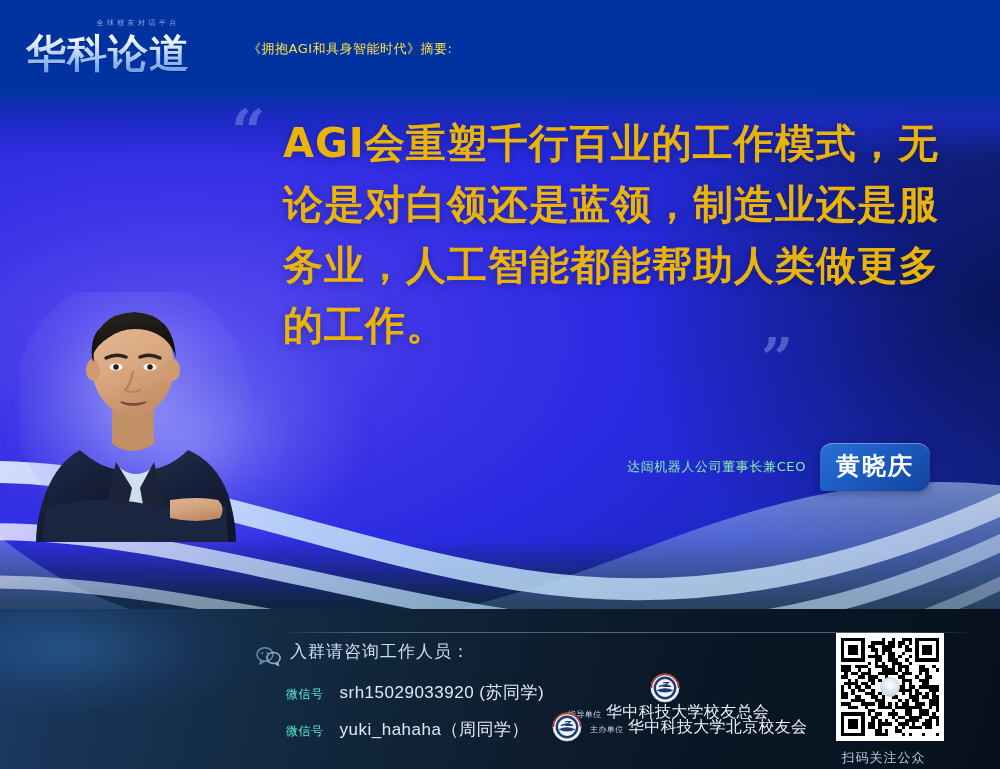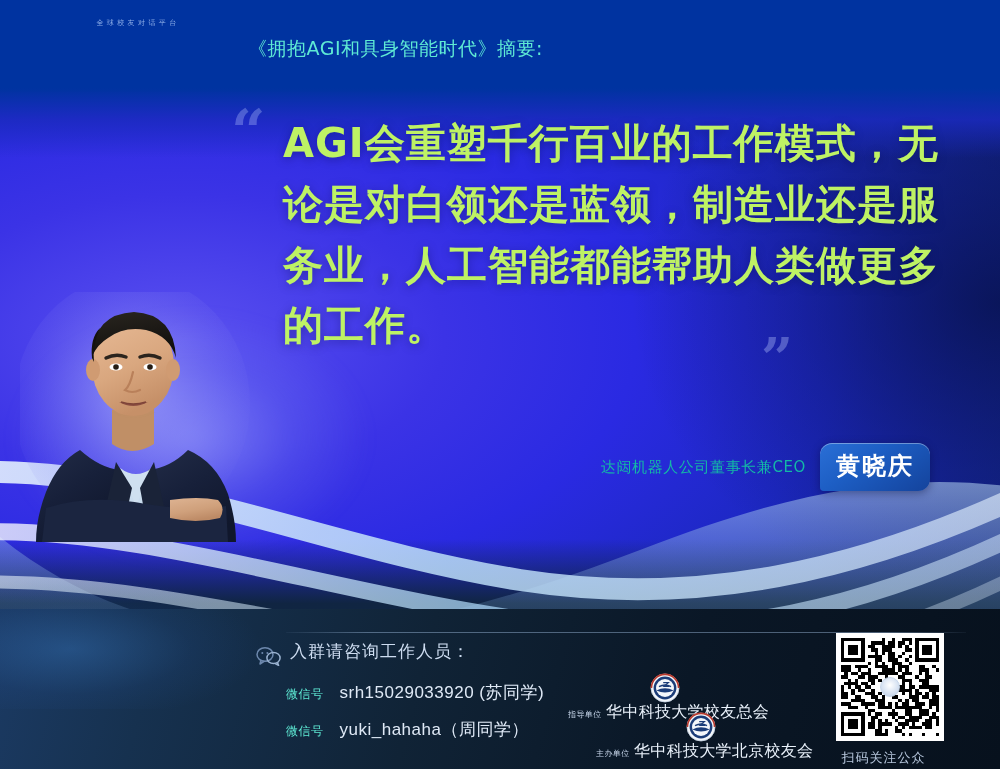--- a/index.html
+++ b/index.html
@@ -65,47 +65,47 @@
     position:absolute; left:0; top:8px;
     font-size:40px; font-weight:bold; letter-spacing:1px;
     background:linear-gradient(to bottom, #ffffff 0%, #e8f1ff 28%, #a9c8f5 56%, #6f9fe6 82%, #b9d4fb 100%);
     -webkit-background-clip:text; background-clip:text;
     color:transparent; -webkit-text-fill-color:transparent;
     font-family:"DejaVu Sans", sans-serif;
     text-shadow:none;
     filter:drop-shadow(0 1px 0 rgba(0,20,80,0.5));
   }
   .header-title {
-    margin-left:22px; color:#5eead4; font-size:19px; letter-spacing:0.5px;
+    margin-left:22px; color:#fde047; font-size:13px; letter-spacing:0.5px;
     font-family:"DejaVu Sans", sans-serif; padding-top:6px;
   }
 
   
   .qmark-open {
     position:absolute; left:231px; top:101px;
     font-size:60px; line-height:1; color:rgba(185,200,255,0.33);
     font-family:"DejaVu Serif", serif; font-weight:bold; letter-spacing:-2px;
   }
   .quote {
     position:absolute; left:283px; top:113px; width:660px;
-    color:#bef264; font-size:40px; line-height:1.52;
+    color:#eab308; font-size:40px; line-height:1.52;
     font-family:"DejaVu Sans", sans-serif; font-weight:bold;
     letter-spacing:1px;
     text-shadow:0 2px 10px rgba(0,10,60,0.35);
   }
   .qmark-close {
     position:absolute; left:761px; top:330px;
     font-size:56px; line-height:1; color:rgba(185,200,255,0.36);
     font-family:"DejaVu Serif", serif; font-weight:bold; letter-spacing:-2px;
   }
 
   
   .attrib { position:absolute; left:600px; top:443px; width:330px; display:flex; align-items:center; justify-content:flex-end; }
   .attrib-role {
-    font-size:15px; color:#14b8a6; letter-spacing:0.6px;
+    font-size:13px; color:#86efac; letter-spacing:0.6px;
     font-family:"DejaVu Sans", sans-serif; white-space:nowrap;
   }
   .name-badge {
     margin-left:14px; position:relative;
     padding:7px 16px 9px 16px;
     border-radius:12px 12px 12px 4px;
     background:linear-gradient(145deg,#2a6fd6 0%, #1d5ec4 40%, #14439c 100%);
     box-shadow:inset 0 1px 0 rgba(255,255,255,0.35), 0 2px 8px rgba(0,10,50,0.4);
     color:#ffffff; font-size:24px; font-weight:bold; letter-spacing:2px;
     font-family:"DejaVu Sans", sans-serif; white-space:nowrap;
@@ -127,21 +127,21 @@
     font-family:Liberation Mono, monospace;
   }
   .wx-row { position:absolute; display:flex; align-items:baseline; }
   .wx-row.r1 { left:286px; top:681px; }
   .wx-row.r2 { left:286px; top:718px; }
   .wx-label { font-size:12px; color:#5eead4; font-family:"DejaVu Sans", sans-serif; letter-spacing:0.5px; }
   .wx-value { margin-left:16px; font-size:17px; color:#dfe9f6; font-family:"Liberation Sans", sans-serif; letter-spacing:0.5px; }
 
   .org-row { position:absolute; display:flex; align-items:center; }
   .org-row.o1 { left:560px; top:673px;flex-direction:column; }
-  .org-row.o2 { left:588px; top:712px;flex-direction:column; }
+  .org-row.o2 { left:552px; top:712px; }
   .org-emblem { width:30px; height:30px; flex:0 0 30px; }
   .org-text { margin-left:8px; }
   .org-kicker { font-size:8px; color:#c9d8ec; letter-spacing:0.4px; font-family:"DejaVu Sans", sans-serif; line-height:1.1; }
   .org-name { font-size:16px; color:#eaf2fb; letter-spacing:0.3px; font-family:"DejaVu Sans", sans-serif; line-height:1.15; white-space:nowrap; }
 
   
   .qr-wrap { position:absolute; left:836px; top:633px; width:95px; }
   .qr-box { width:108px; height:108px; background:#ffffff; padding:5px; position:relative; }
   .qr-box svg { display:block; width:100%; height:100%; }
   .qr-center {
@@ -203,20 +203,21 @@
       <path d="M-20,222 C170,222 370,274 580,294 C760,310 890,276 1020,210" fill="none" stroke="#dff0ff" stroke-width="9" stroke-linecap="round" opacity="0.45"></path>
     </svg>
   </div>
 
   <div class="bg-bottom2"></div>
   <div class="bg-bottomleftglow"></div>
 
   <div class="header">
     <div class="logo-wrap">
       <div class="logo-tag">全球校友对话平台</div>
+      <div class="logo-main">华科论道</div>
     </div>
     <div class="header-title">《拥抱AGI和具身智能时代》摘要:</div>
   </div>
 
   <div class="portrait">
     <svg width="232" height="250" viewBox="0 0 232 250">
       <defs>
         <radialGradient id="pglow" cx="0.5" cy="0.45" r="0.62">
           <stop offset="0" stop-color="#b9bdfb" stop-opacity="0.55"></stop>
           <stop offset="1" stop-color="#6a64ee" stop-opacity="0"></stop>

